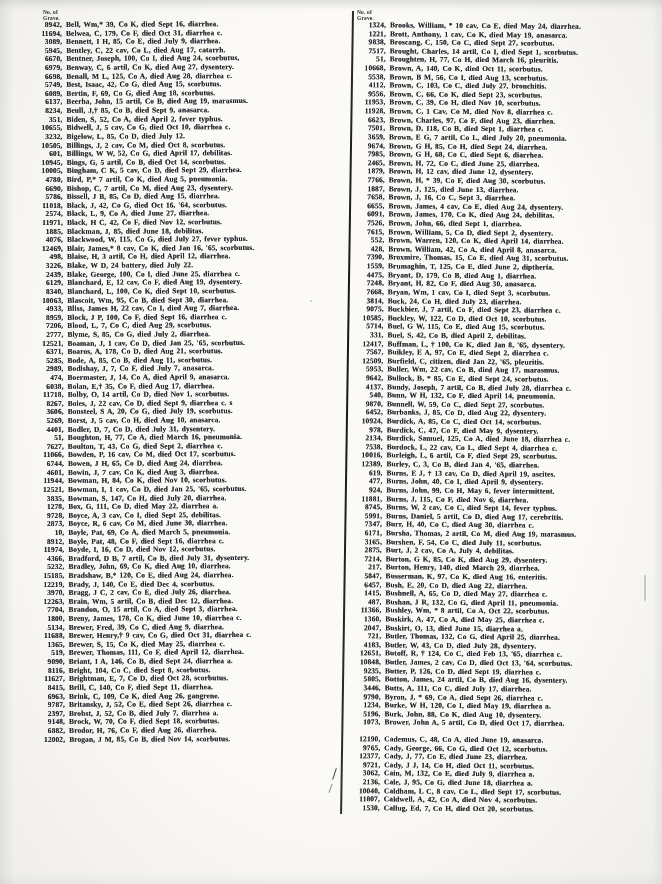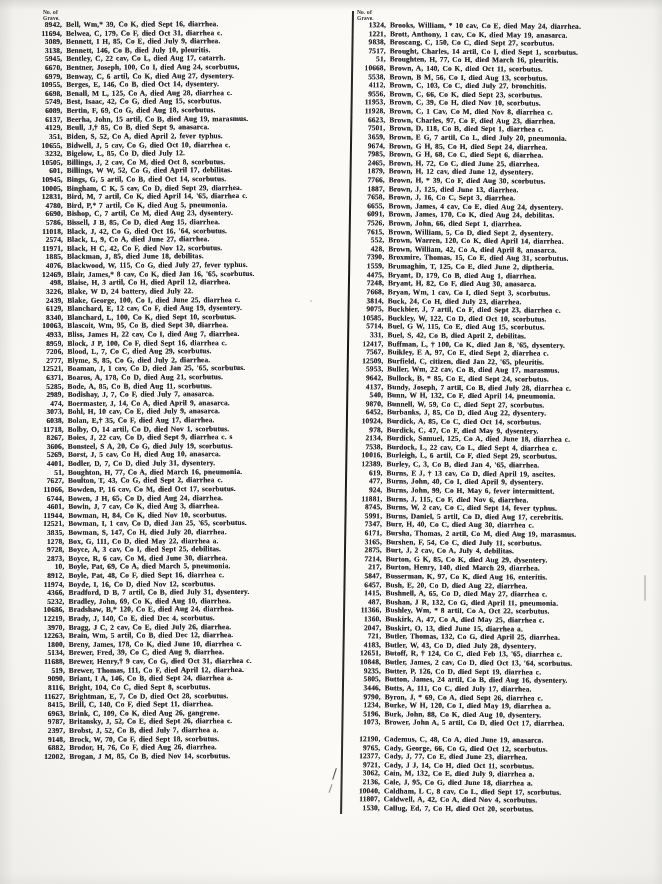--- a/index.html
+++ b/index.html
@@ -75,57 +75,49 @@
       </div>
       <div class="row">
         <span class="no">11694</span>
         <span class="tx">Belwea, C, 179, Co F, died Oct 31, diarrhea c.</span>
       </div>
       <div class="row">
         <span class="no">3089</span>
         <span class="tx">Bennett, I H, 85, Co E, died July 9, diarrhea.</span>
       </div>
       <div class="row">
-        <span class="no">3138</span>
-        <span class="tx">Bennett, 146, Co B, died July 10, pleuritis.</span>
-      </div>
-      <div class="row">
         <span class="no">5945</span>
         <span class="tx">Bentley, C, 22 cav, Co L, died Aug 17, catarrh.</span>
       </div>
       <div class="row">
         <span class="no">6670</span>
         <span class="tx">Bentner, Joseph, 100, Co I, died Aug 24, scorbutus,</span>
       </div>
       <div class="row">
         <span class="no">6979</span>
         <span class="tx">Benway, C, 6 artil, Co K, died Aug 27, dysentery.</span>
       </div>
       <div class="row">
-        <span class="no">10955</span>
-        <span class="tx">Berges, E, 146, Co B, died Oct 14, dysentery.</span>
-      </div>
-      <div class="row">
         <span class="no">6698</span>
         <span class="tx">Benall, M L, 125, Co A, died Aug 28, diarrhea c.</span>
       </div>
       <div class="row">
         <span class="no">5749</span>
         <span class="tx">Best, Isaac, 42, Co G, died Aug 15, scorbutus.</span>
       </div>
       <div class="row">
         <span class="no">6089</span>
         <span class="tx">Bertin, F, 69, Co G, died Aug 18, scorbutus.</span>
       </div>
       <div class="row">
         <span class="no">6137</span>
         <span class="tx">Beerha, John, 15 artil, Co B, died Aug 19, marasmus.</span>
       </div>
       <div class="row">
-        <span class="no">4129</span>
+        <span class="no">8234</span>
         <span class="tx">Beull, J,† 85, Co B, died Sept 9, anasarca.</span>
       </div>
       <div class="row">
         <span class="no">351</span>
         <span class="tx">Biden, S, 52, Co A, died April 2, fever typhus.</span>
       </div>
       <div class="row">
         <span class="no">10655</span>
         <span class="tx">Bidwell, J, 5 cav, Co G, died Oct 10, diarrhea c.</span>
       </div>
@@ -143,24 +135,20 @@
       </div>
       <div class="row">
         <span class="no">10945</span>
         <span class="tx">Bings, G, 5 artil, Co B, died Oct 14, scorbutus.</span>
       </div>
       <div class="row">
         <span class="no">10005</span>
         <span class="tx">Bingham, C K, 5 cav, Co D, died Sept 29, diarrhea.</span>
       </div>
       <div class="row">
-        <span class="no">12831</span>
-        <span class="tx">Bird, M, 7 artil, Co K, died April 14, '65, diarrhea c.</span>
-      </div>
-      <div class="row">
         <span class="no">4780</span>
         <span class="tx">Bird, P,* 7 artil, Co K, died Aug 5, pneumonia.</span>
       </div>
       <div class="row">
         <span class="no">6690</span>
         <span class="tx">Bishop, C, 7 artil, Co M, died Aug 23, dysentery.</span>
       </div>
       <div class="row">
         <span class="no">5786</span>
         <span class="tx">Bissell, J B, 85, Co D, died Aug 15, diarrhea.</span>
@@ -243,24 +231,20 @@
       </div>
       <div class="row">
         <span class="no">2989</span>
         <span class="tx">Bodishay, J, 7, Co F, died July 7, anasarca.</span>
       </div>
       <div class="row">
         <span class="no">474</span>
         <span class="tx">Boermaster, J, 14, Co A, died April 9, anasarca.</span>
       </div>
       <div class="row">
-        <span class="no">3073</span>
-        <span class="tx">Bohl, H, 10 cav, Co E, died July 9, anasarca.</span>
-      </div>
-      <div class="row">
         <span class="no">6038</span>
         <span class="tx">Bolan, E,† 35, Co F, died Aug 17, diarrhea.</span>
       </div>
       <div class="row">
         <span class="no">11718</span>
         <span class="tx">Bolby, O, 14 artil, Co D, died Nov 1, scorbutus.</span>
       </div>
       <div class="row">
         <span class="no">8267</span>
         <span class="tx">Boies, J, 22 cav, Co D, died Sept 9, diarrhea c. s</span>
@@ -335,46 +319,54 @@
       </div>
       <div class="row">
         <span class="no">4366</span>
         <span class="tx">Bradford, D B, 7 artil, Co B, died July 31, dysentery.</span>
       </div>
       <div class="row">
         <span class="no">5232</span>
         <span class="tx">Bradley, John, 69, Co K, died Aug 10, diarrhea.</span>
       </div>
       <div class="row">
-        <span class="no">10686</span>
+        <span class="no">15185</span>
         <span class="tx">Bradshaw, B,* 120, Co E, died Aug 24, diarrhea.</span>
       </div>
       <div class="row">
         <span class="no">12219</span>
         <span class="tx">Brady, J, 140, Co E, died Dec 4, scorbutus.</span>
       </div>
       <div class="row">
         <span class="no">3970</span>
         <span class="tx">Bragg, J C, 2 cav, Co E, died July 26, diarrhea.</span>
       </div>
       <div class="row">
         <span class="no">12263</span>
         <span class="tx">Brain, Wm, 5 artil, Co B, died Dec 12, diarrhea.</span>
       </div>
       <div class="row">
+        <span class="no">7704</span>
+        <span class="tx">Brandon, O, 15 artil, Co A, died Sept 3, diarrhea.</span>
+      </div>
+      <div class="row">
         <span class="no">1800</span>
         <span class="tx">Breny, James, 178, Co K, died June 10, diarrhea c.</span>
       </div>
       <div class="row">
         <span class="no">5134</span>
         <span class="tx">Brewer, Fred, 39, Co C, died Aug 9, diarrhea.</span>
       </div>
       <div class="row">
         <span class="no">11688</span>
         <span class="tx">Brewer, Henry,† 9 cav, Co G, died Oct 31, diarrhea c.</span>
+      </div>
+      <div class="row">
+        <span class="no">1365</span>
+        <span class="tx">Brewer, S, 15, Co K, died May 25, diarrhea c.</span>
       </div>
       <div class="row">
         <span class="no">519</span>
         <span class="tx">Brewer, Thomas, 111, Co F, died April 12, diarrhea.</span>
       </div>
       <div class="row">
         <span class="no">9090</span>
         <span class="tx">Briant, I A, 146, Co B, died Sept 24, diarrhea a.</span>
       </div>
       <div class="row">

